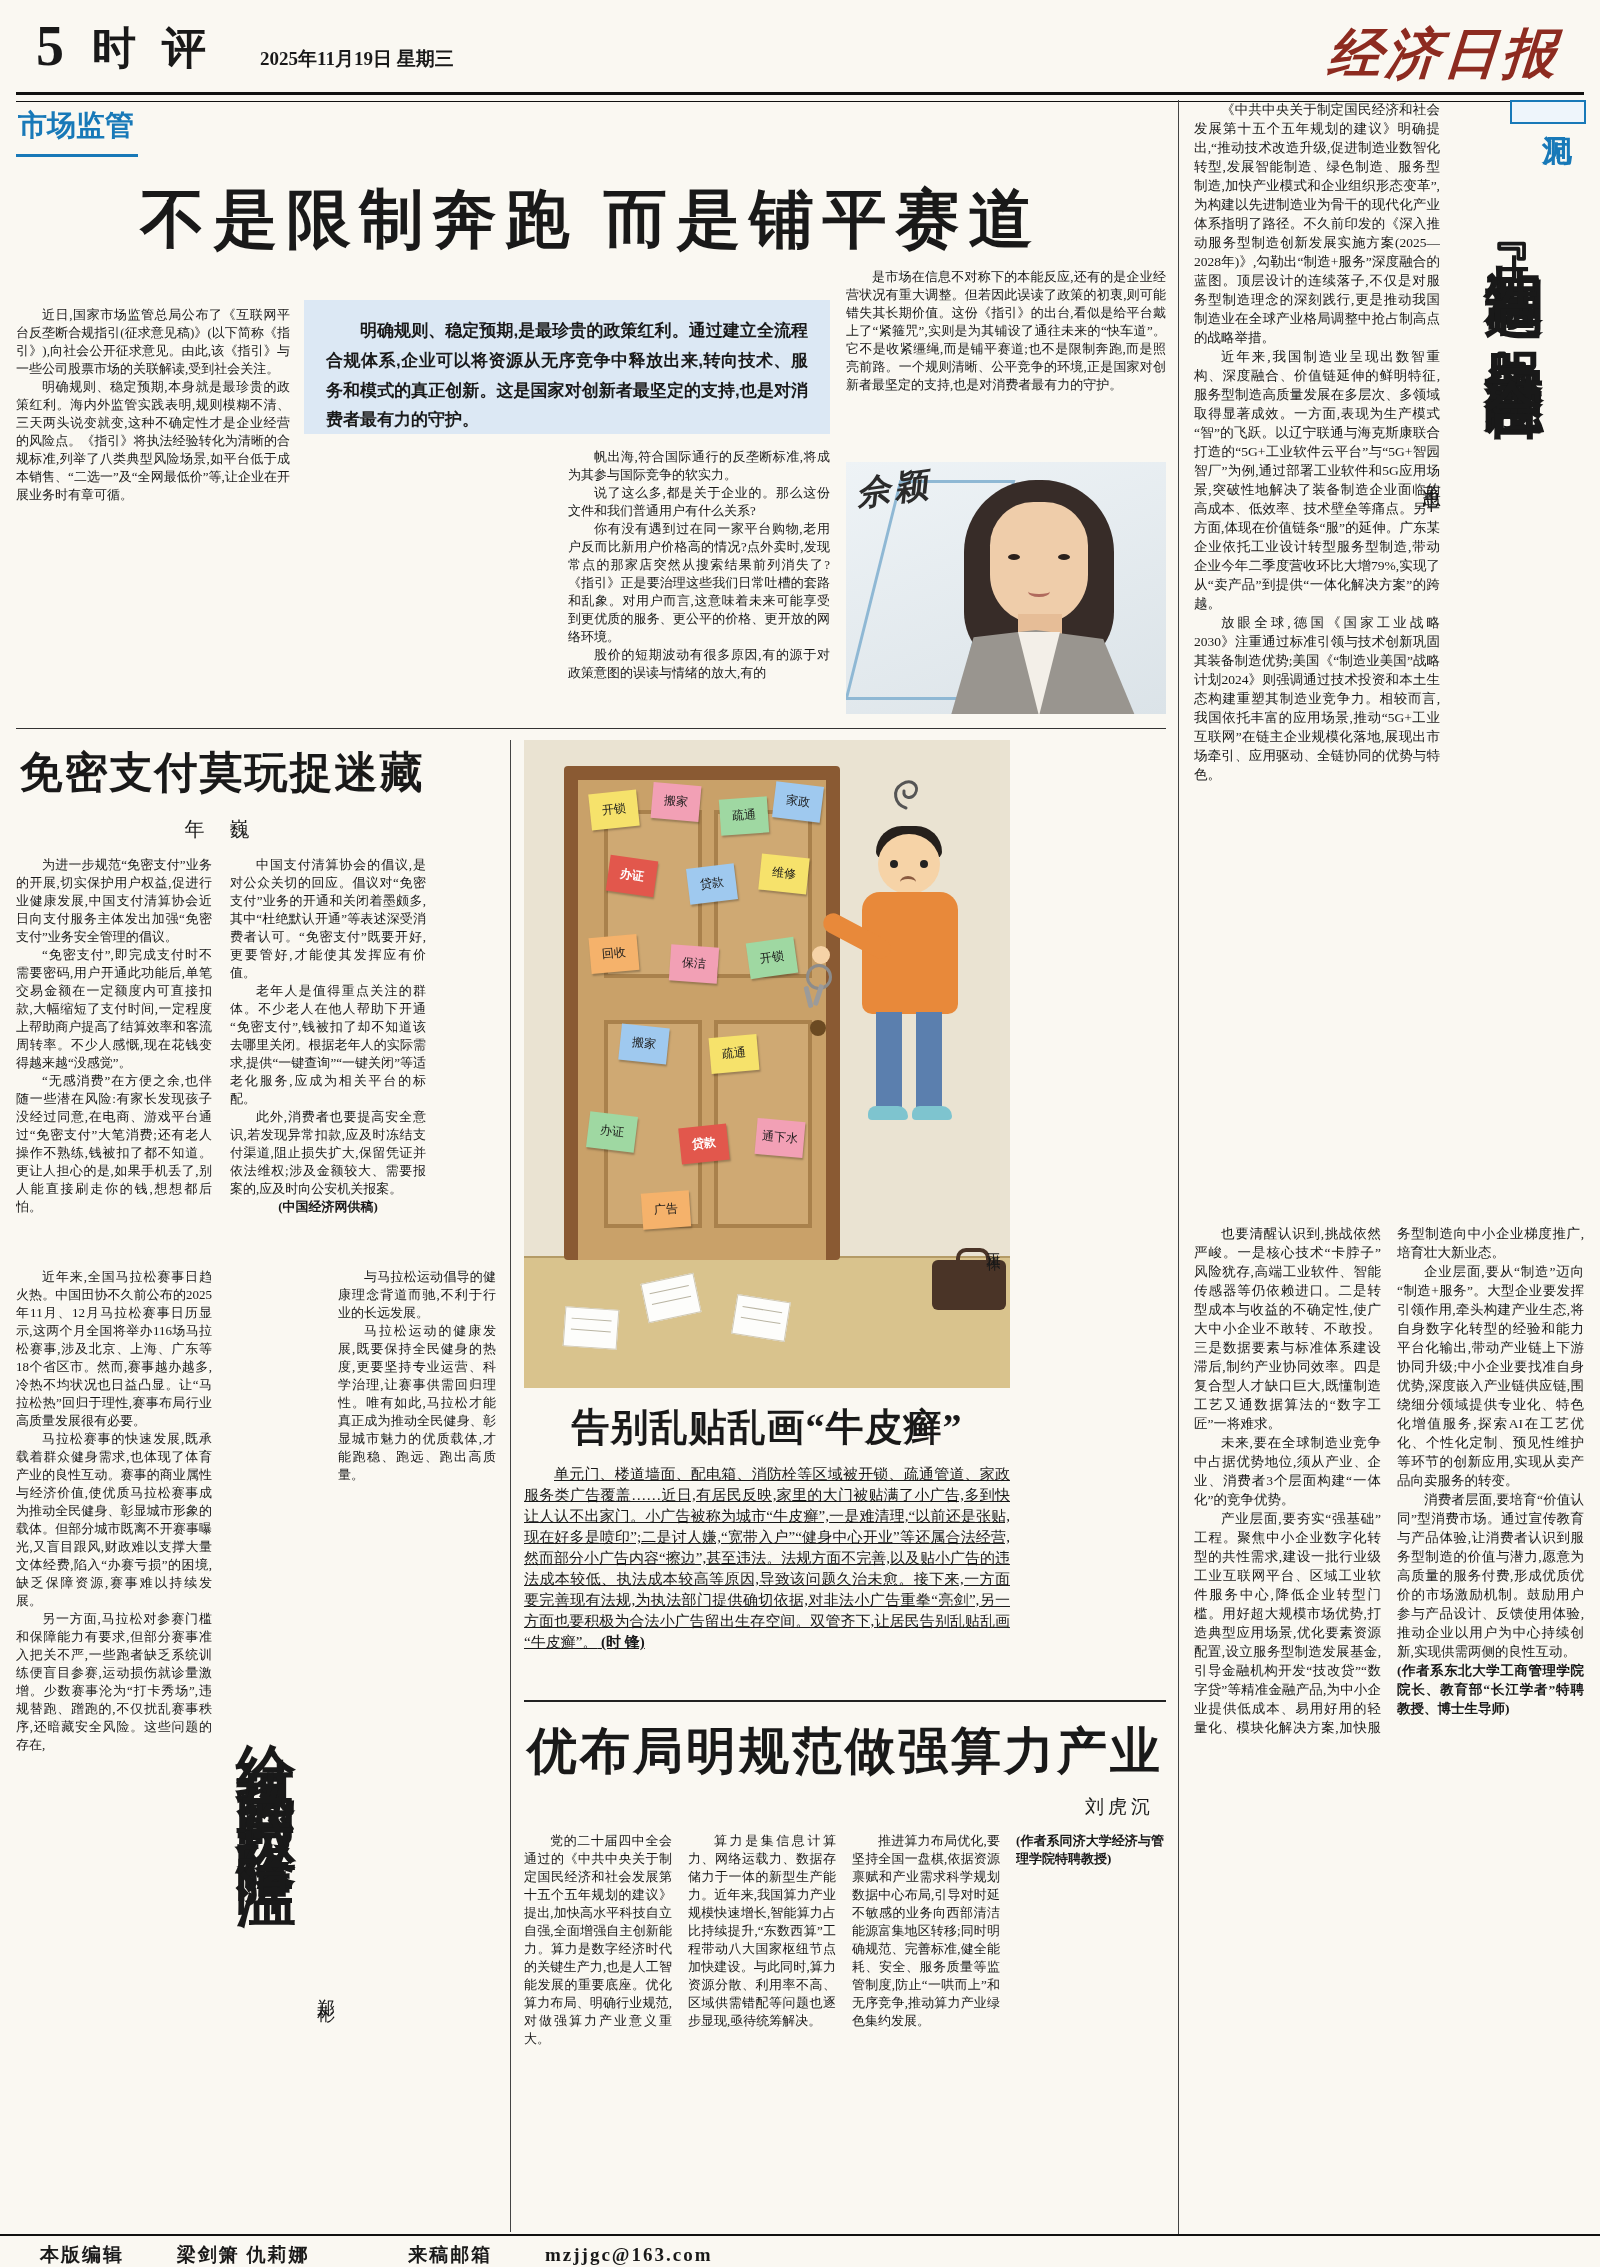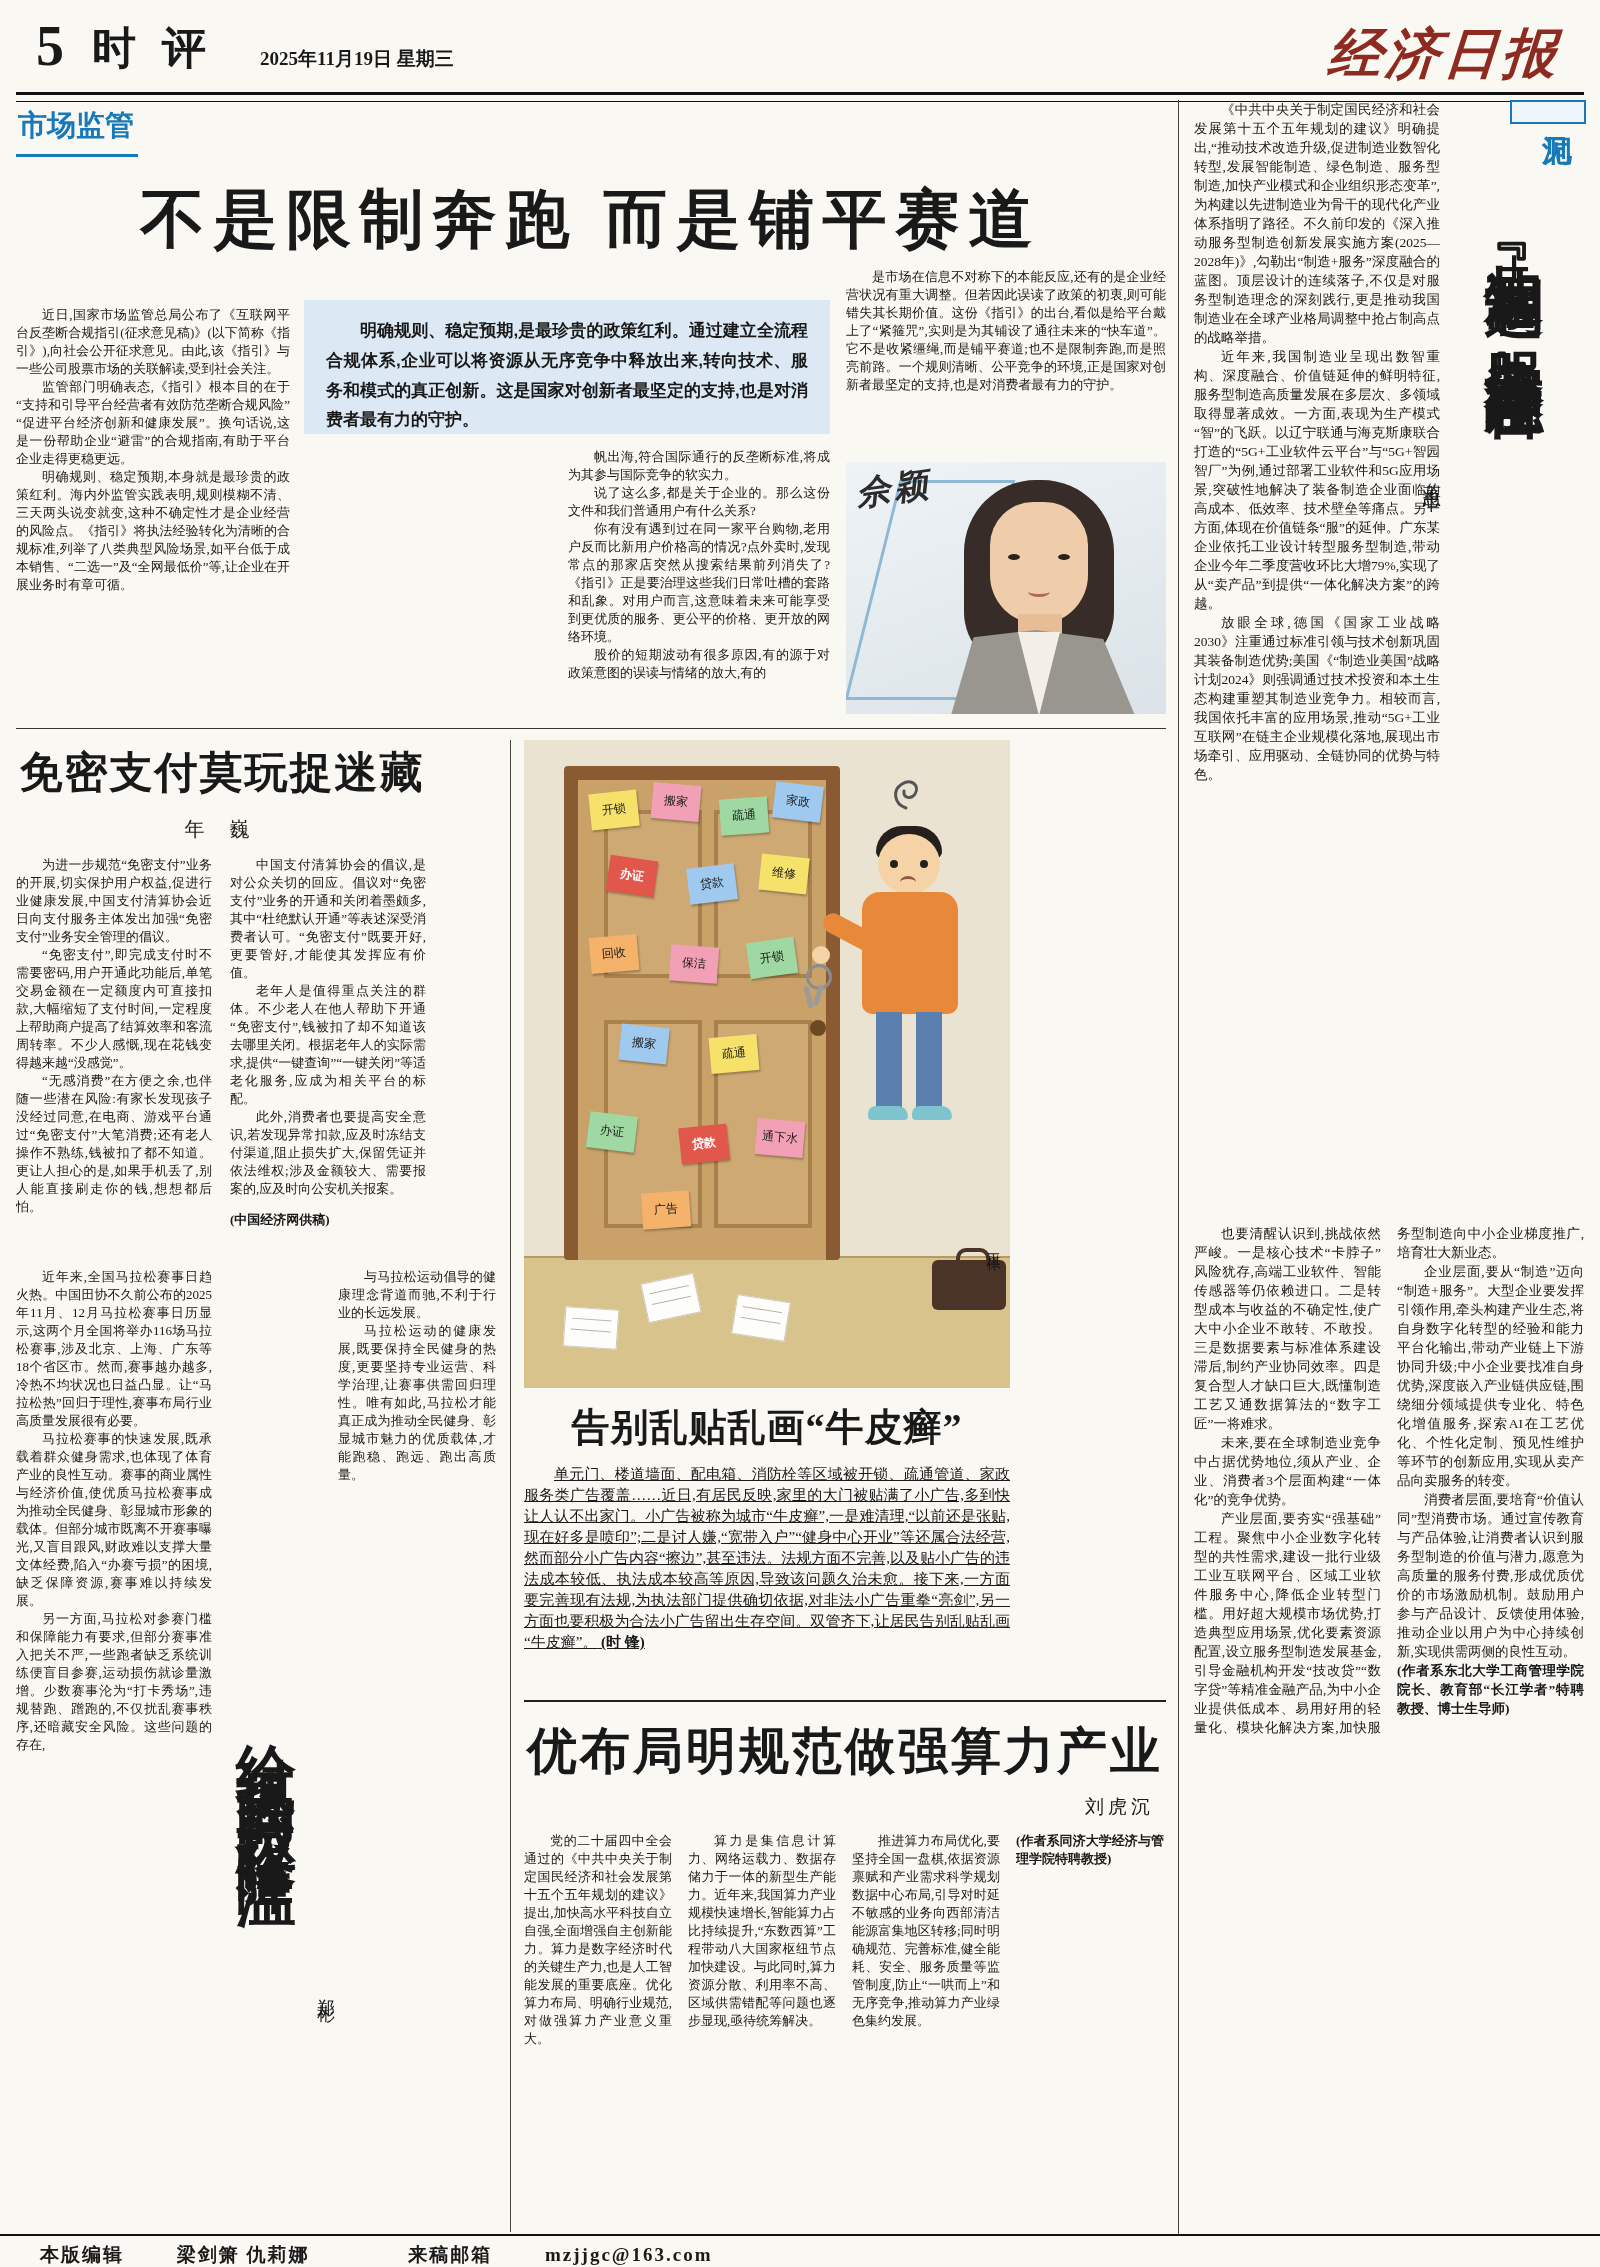--- a/index.html
+++ b/index.html
@@ -45,21 +45,21 @@
   .w-shirt{position:absolute;right:92px;top:170px;width:70px;height:84px;background:#f3efe8;
            clip-path:polygon(20% 0,50% 100%,80% 0);}
   .sig{position:absolute;left:10px;top:4px;font-size:34px;font-style:italic;font-weight:700;
        transform:rotate(-8deg);color:#2b2b2b;letter-spacing:4px;}
   .leadrule{left:16px;top:728px;width:1150px;border-top:1px solid #333;}
   
   .payhead{left:16px;top:744px;width:412px;text-align:center;font-size:43px;font-weight:900;letter-spacing:2px;}
   .payby{left:16px;top:816px;width:412px;text-align:center;font-size:20px;letter-spacing:10px;}
   .payc1{left:16px;top:856px;width:196px;height:392px;}
   .payc2{left:230px;top:856px;width:196px;height:392px;}
-  .credit{display:block;text-align:left;text-indent:0;font-weight:700;margin-top:13px;}
+  .credit{display:block;text-align:center;text-indent:0;font-weight:700;}
   
   .vrule-mid{left:510px;top:740px;height:1492px;border-left:1px solid #444;}
   .vrule-right{left:1178px;top:100px;height:2134px;border-left:1px solid #444;}
   
   .cartoon{left:524px;top:740px;width:486px;height:648px;background:#eae3d2;overflow:hidden;}
   .floor{position:absolute;left:0;bottom:0;width:100%;height:132px;background:#d9c38d;}
   .floorline{position:absolute;left:0;bottom:130px;width:100%;border-top:2px solid #b49b66;}
   .doorframe{position:absolute;left:40px;top:26px;width:276px;height:494px;background:#8a5a33;border-radius:4px;}
   .doorpanel{position:absolute;left:54px;top:40px;width:248px;height:480px;background:#c9a169;}
   .doorinset{position:absolute;border:4px solid #a9814c;background:#cfa973;}
@@ -128,21 +128,20 @@
   <div class="abs masthead" style="right:40px;top:18px;">经济日报</div>
   <div class="abs hdrule"></div>
 
   <div class="abs kicker sans">市场监管</div>
   <div class="abs hibox sans">
     <p class="p">明确规则、稳定预期,是最珍贵的政策红利。通过建立全流程合规体系,企业可以将资源从无序竞争中释放出来,转向技术、服务和模式的真正创新。这是国家对创新者最坚定的支持,也是对消费者最有力的守护。</p>
   </div>
   <div class="abs leadhead">不是限制奔跑 而是铺平赛道</div>
   <div class="abs bodytxt c1">
       <p class="p">近日,国家市场监管总局公布了《互联网平台反垄断合规指引(征求意见稿)》(以下简称《指引》),向社会公开征求意见。由此,该《指引》与一些公司股票市场的关联解读,受到社会关注。</p>
-      <p class="p">监管部门明确表态,《指引》根本目的在于“支持和引导平台经营者有效防范垄断合规风险”“促进平台经济创新和健康发展”。换句话说,这是一份帮助企业“避雷”的合规指南,有助于平台企业走得更稳更远。</p>
       <p class="p">明确规则、稳定预期,本身就是最珍贵的政策红利。海内外监管实践表明,规则模糊不清、三天两头说变就变,这种不确定性才是企业经营的风险点。《指引》将执法经验转化为清晰的合规标准,列举了八类典型风险场景,如平台低于成本销售、“二选一”及“全网最低价”等,让企业在开展业务时有章可循。</p>
     </div>
   <div class="abs bodytxt c3">
       <p class="p">帆出海,符合国际通行的反垄断标准,将成为其参与国际竞争的软实力。</p>
       <p class="p">说了这么多,都是关于企业的。那么这份文件和我们普通用户有什么关系?</p>
       <p class="p">你有没有遇到过在同一家平台购物,老用户反而比新用户价格高的情况?点外卖时,发现常点的那家店突然从搜索结果前列消失了?《指引》正是要治理这些我们日常吐槽的套路和乱象。对用户而言,这意味着未来可能享受到更优质的服务、更公平的价格、更开放的网络环境。</p>
       <p class="p">股价的短期波动有很多原因,有的源于对政策意图的误读与情绪的放大,有的</p>
     </div>
   <div class="abs bodytxt c4">
       <p class="p">是市场在信息不对称下的本能反应,还有的是企业经营状况有重大调整。但若因此误读了政策的初衷,则可能错失其长期价值。这份《指引》的出台,看似是给平台戴上了“紧箍咒”,实则是为其铺设了通往未来的“快车道”。它不是收紧缰绳,而是铺平赛道;也不是限制奔跑,而是照亮前路。一个规则清晰、公平竞争的环境,正是国家对创新者最坚定的支持,也是对消费者最有力的守护。</p>

